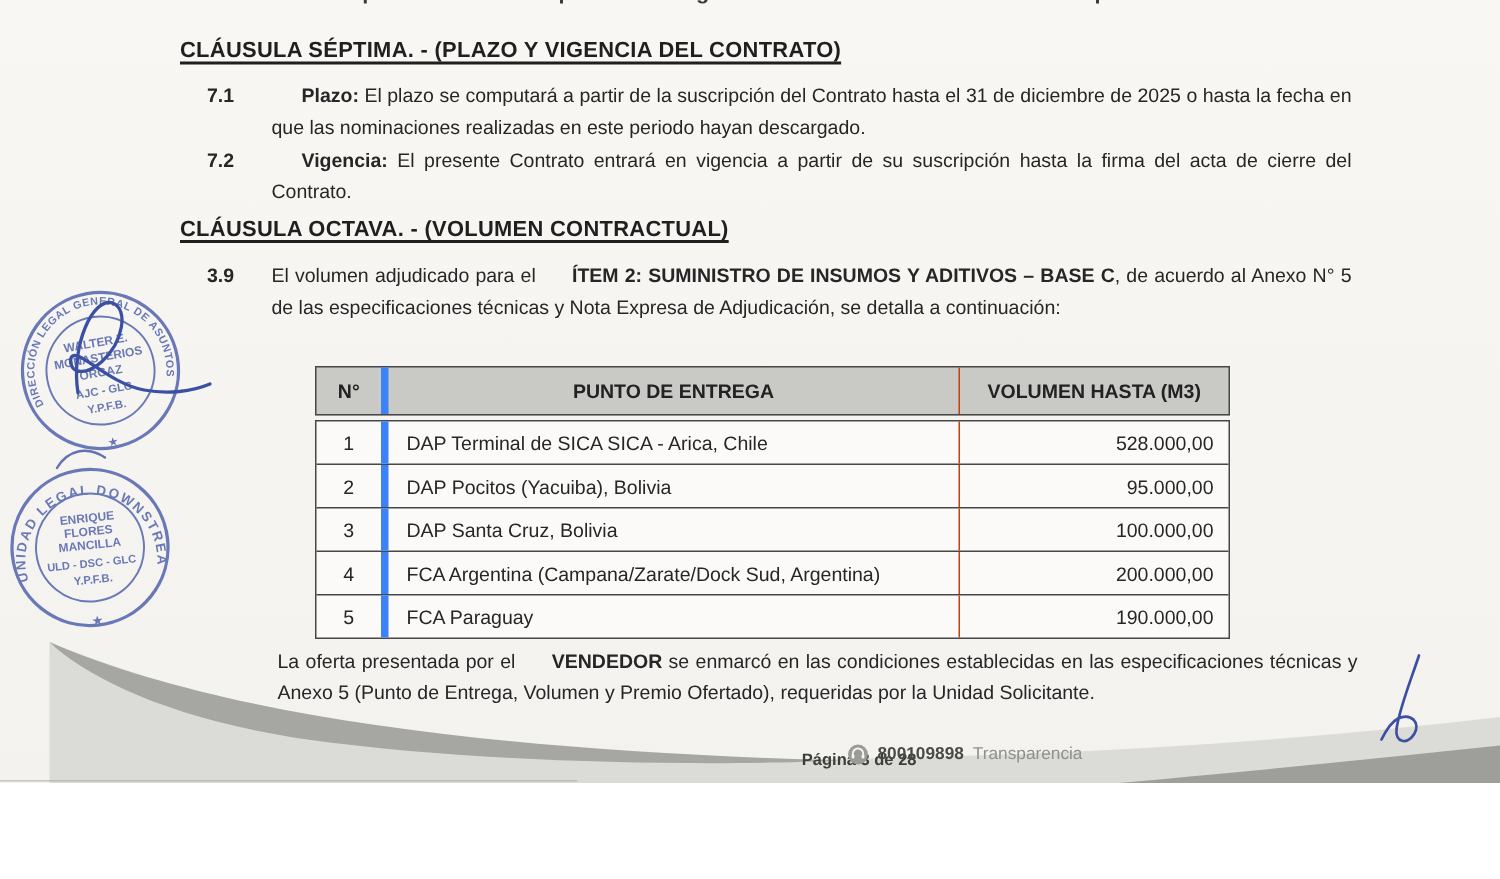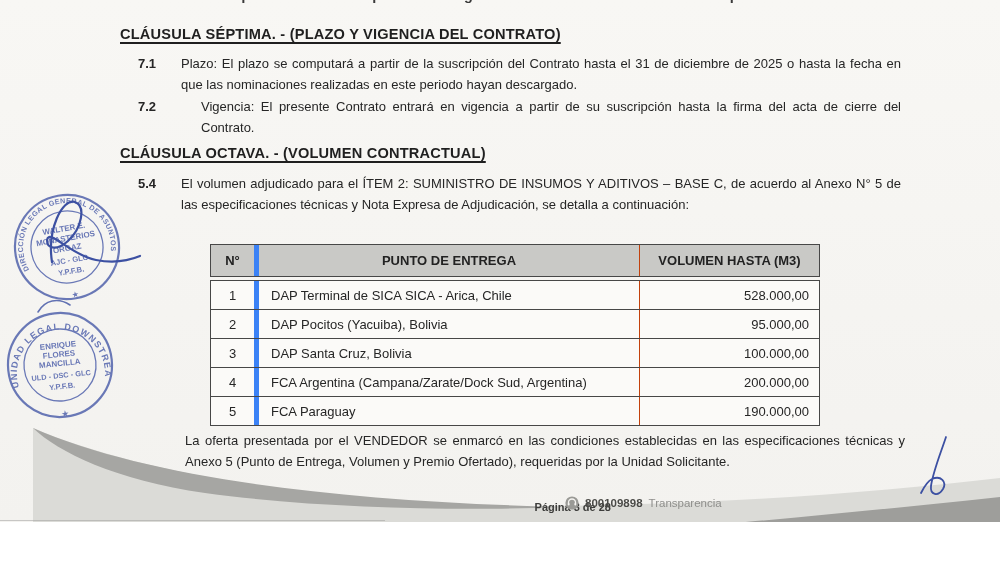--- a/index.html
+++ b/index.html
@@ -21,21 +21,21 @@
   }
   .clause-heading{
     left:120px;
     font-size:14.6px;font-weight:700;letter-spacing:.2px;
     text-decoration:underline;text-underline-offset:3px;text-decoration-thickness:1.5px;
     color:#1f1f1f;white-space:nowrap;
   }
   .item{left:116px;width:785px;display:flex;font-size:13px;line-height:21px;}
   .item .num{width:65px;padding-left:22px;box-sizing:border-box;font-weight:700;flex:none;}
   .item .body{width:720px;text-align:justify;}
-  .b{font-weight:400;}
+  .b{font-weight:700;margin-left:20px;}
   .closing{left:185px;top:430px;width:720px;font-size:13px;line-height:21px;text-align:justify;}
   
   .vol-table{left:210px;top:244px;width:610px;font-size:13px;}
   .t-head,.t-row{display:grid;grid-template-columns:43px 1fr 180px;}
   .t-head{
     border:1.6px solid #474747;background:#c9c9c6;height:31px;
     font-weight:700;color:#222;
   }
   .t-body{margin-top:3px;border:1.6px solid #474747;background:#fbfaf8;}
   .t-row{height:28px;}
@@ -64,29 +64,29 @@
 
   <div class="abs clipped-line">documentos que forman parte integrante e indivisible del presente Contrato.</div>
 
   <div class="abs clause-heading" style="top:26px;">CLÁUSULA SÉPTIMA. - (PLAZO Y VIGENCIA DEL CONTRATO)</div>
 
   <div class="abs item" style="top:53px;">
     <div class="num">7.1</div>
     <div class="body"><span class="b">Plazo:</span><span> El plazo se computará a partir de la suscripción del Contrato hasta el 31 de diciembre de 2025 o hasta la fecha en que las nominaciones realizadas en este periodo hayan descargado.</span></div>
   </div>
 
-  <div class="abs item" style="top:96px;gap:20px;">
+  <div class="abs item" style="top:96px;">
     <div class="num">7.2</div>
     <div class="body"><span class="b">Vigencia:</span><span> El presente Contrato entrará en vigencia a partir de su suscripción hasta la firma del acta de cierre del Contrato.</span></div>
   </div>
 
   <div class="abs clause-heading" style="top:145px;">CLÁUSULA OCTAVA. - (VOLUMEN CONTRACTUAL)</div>
 
   <div class="abs item" style="top:173px;">
-    <div class="num">5.4</div>
+    <div class="num">3.9</div>
     <div class="body"><span>El volumen adjudicado para el </span><span class="b">ÍTEM 2: SUMINISTRO DE INSUMOS Y ADITIVOS – BASE C</span><span>, de acuerdo al Anexo N° 5 de las especificaciones técnicas y Nota Expresa de Adjudicación, se detalla a continuación:</span></div>
   </div>
 
   <div class="abs vol-table">
     <div class="t-head">
       <div class="cell">N°</div>
       <div class="cell c2">PUNTO DE ENTREGA</div>
       <div class="cell c3">VOLUMEN HASTA (M3)</div>
     </div>
     <div class="t-body">

